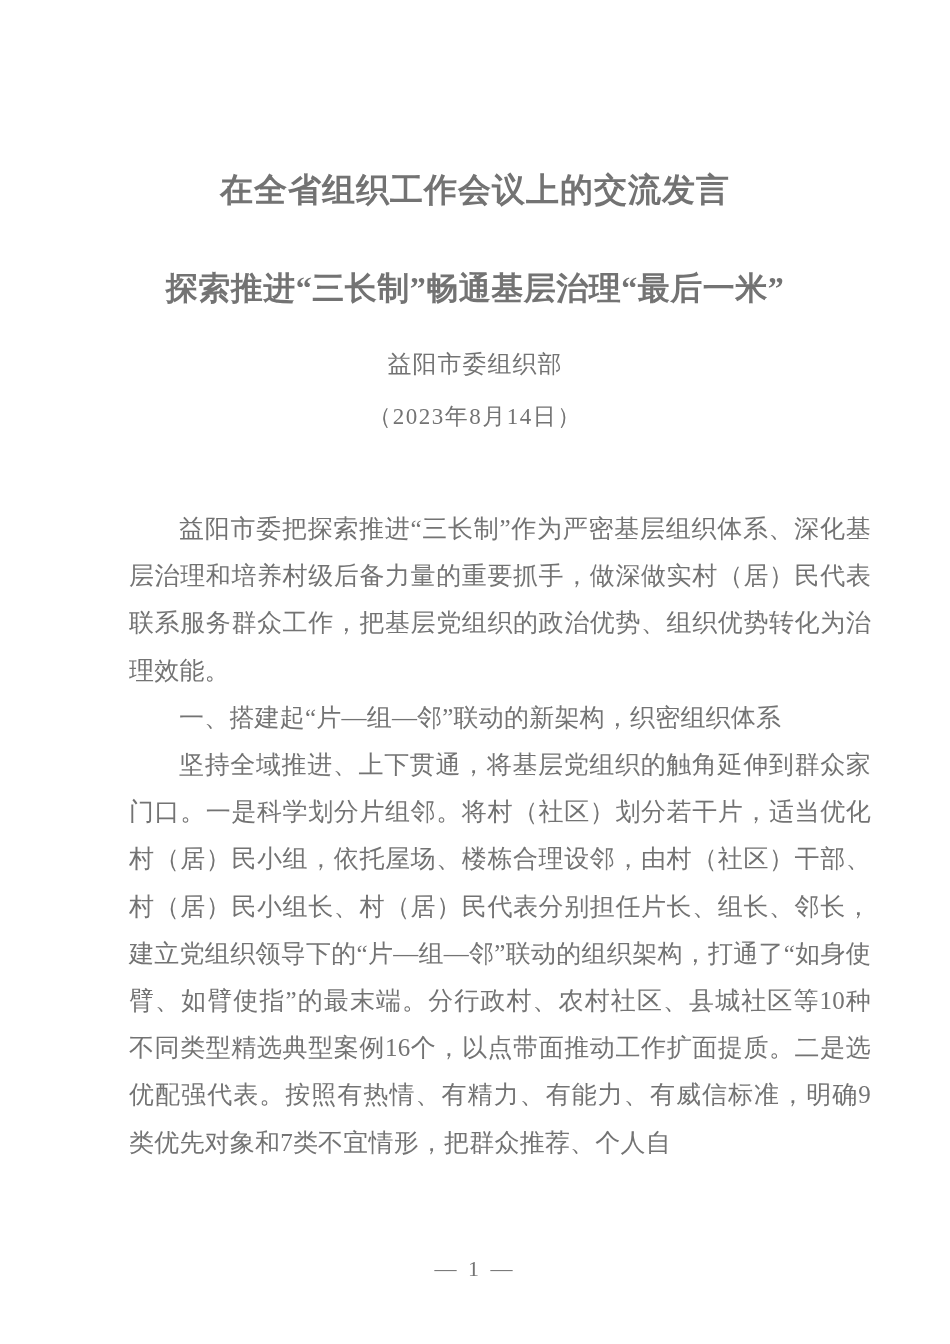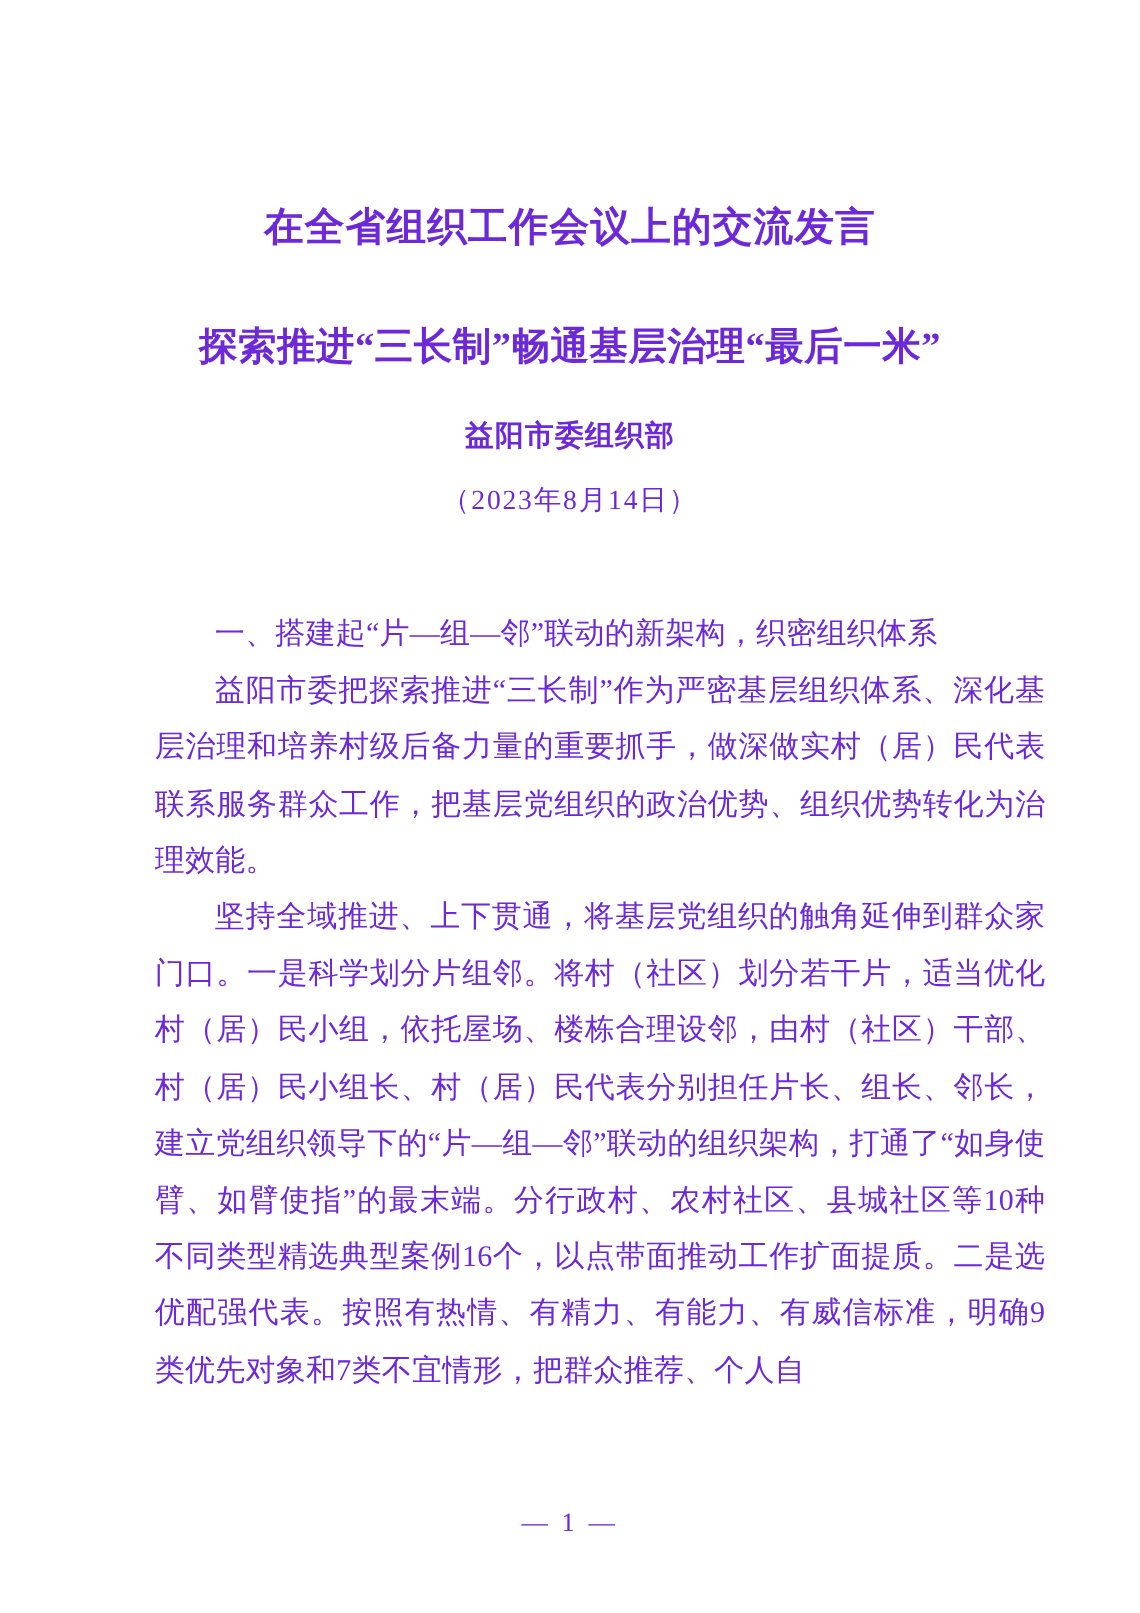--- a/index.html
+++ b/index.html
@@ -10,21 +10,21 @@
   }
 
   .page {
     position: relative;
     width: 908px;
     height: 1344px;
     margin: 0 auto;
     background: #ffffff;
     box-sizing: border-box;
     overflow: hidden;
-    color: #6d28d9;
+    color: #737373;
   }
 
   
   .title-block {
     position: absolute;
     left: 0;
     right: 0;
     top: 168px;
     text-align: center;
   }
@@ -50,21 +50,20 @@
     margin-top: 52px;
   }
 
   .doc-byline {
     font-family: "Liberation Serif", "DejaVu Serif", serif;
     font-size: 24px;
     line-height: 38px;
     margin: 16px;
     margin-top: 32px;
     letter-spacing: 1px;
-    font-weight: bold;
   }
 
   .doc-date {
     font-family: Liberation Serif, serif;
     font-size: 23px;
     line-height: 36px;
     margin: 0;
     margin-top: 10px;
     letter-spacing: 1.5px;
   }
@@ -111,20 +110,20 @@
 <div class="page">
 
   <div class="title-block">
     <h1 class="doc-title">在全省组织工作会议上的交流发言</h1>
     <h2 class="doc-subtitle">探索推进“三长制”畅通基层治理“最后一米”</h2>
     <p class="doc-byline">益阳市委组织部</p>
     <p class="doc-date">（2023年8月14日）</p>
   </div>
 
   <div class="body-block">
+    <p class="para indent">益阳市委把探索推进“三长制”作为严密基层组织体系、深化基层治理和培养村级后备力量的重要抓手，做深做实村（居）民代表联系服务群众工作，把基层党组织的政治优势、组织优势转化为治理效能。</p>
     <p class="para indent">一、搭建起“片—组—邻”联动的新架构，织密组织体系</p>
-    <p class="para indent">益阳市委把探索推进“三长制”作为严密基层组织体系、深化基层治理和培养村级后备力量的重要抓手，做深做实村（居）民代表联系服务群众工作，把基层党组织的政治优势、组织优势转化为治理效能。</p>
     <p class="para indent">坚持全域推进、上下贯通，将基层党组织的触角延伸到群众家门口。一是科学划分片组邻。将村（社区）划分若干片，适当优化村（居）民小组，依托屋场、楼栋合理设邻，由村（社区）干部、村（居）民小组长、村（居）民代表分别担任片长、组长、邻长，建立党组织领导下的“片—组—邻”联动的组织架构，打通了“如身使臂、如臂使指”的最末端。分行政村、农村社区、县城社区等10种不同类型精选典型案例16个，以点带面推动工作扩面提质。二是选优配强代表。按照有热情、有精力、有能力、有威信标准，明确9类优先对象和7类不宜情形，把群众推荐、个人自</p>
   </div>
 
   <div class="page-footer">— 1 —</div>
 
 </div>
 
 </body></html>

